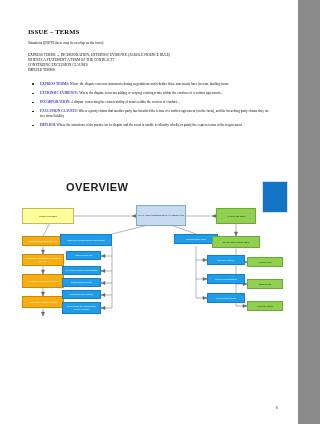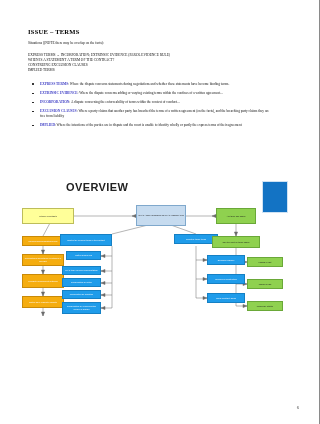--- a/index.html
+++ b/index.html
@@ -1,19 +1,20 @@
 <!DOCTYPE html>
 <html><head>
 <meta charset="utf-8">
 <style>
   html,body{margin:0;padding:0;background:#8a8a8a;}
   body{font-family:"Liberation Serif",serif;}
   .page{
-    position:relative;width:319px;height:424px;background:#ffffff;
+    position:relative;width:286px;height:424px;background:#ffffff;
     overflow:hidden;
+    padding-left:12px;
   }
   .content{position:absolute;left:28px;top:28px;width:244px;}
   .doc-title{
     font-family:"Liberation Serif",serif;font-weight:bold;font-size:6.6px;
     letter-spacing:.2px;color:#000;margin:0 0 6px 0;
   }
   .intro-line{font-size:3.5px;color:#111;margin:0 0 7px 0;line-height:1.35;}
   .caps-block{margin:0 0 8px 0;}
   .caps-line{font-size:3.5px;color:#111;line-height:1.5;white-space:nowrap;}
   ul.bullets{margin:0;padding:0;list-style:none;}

